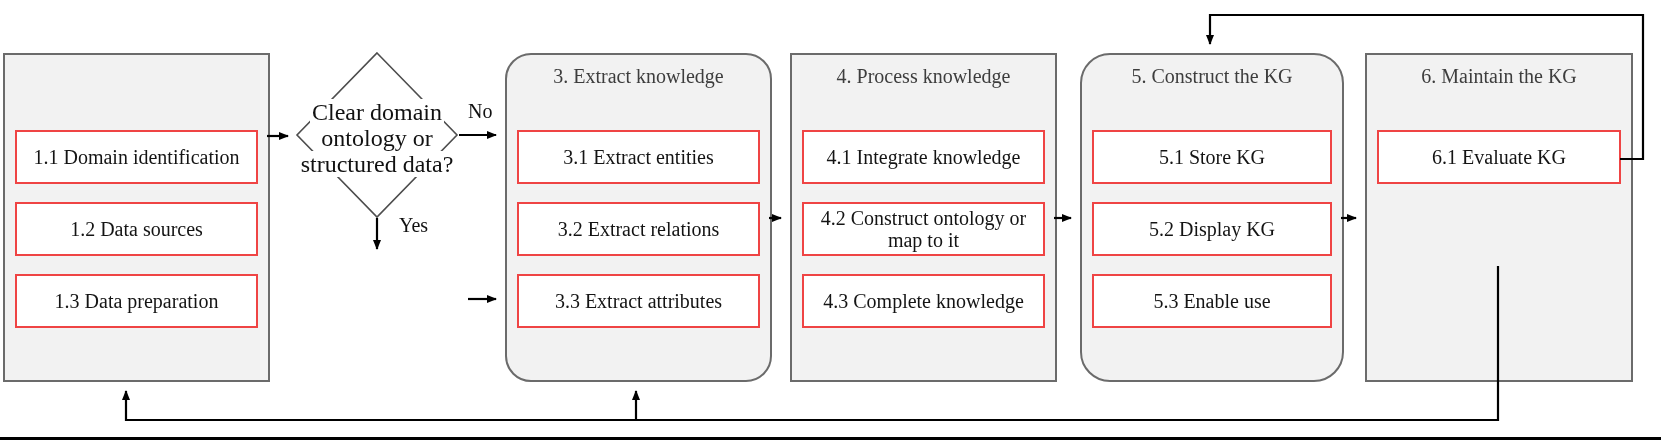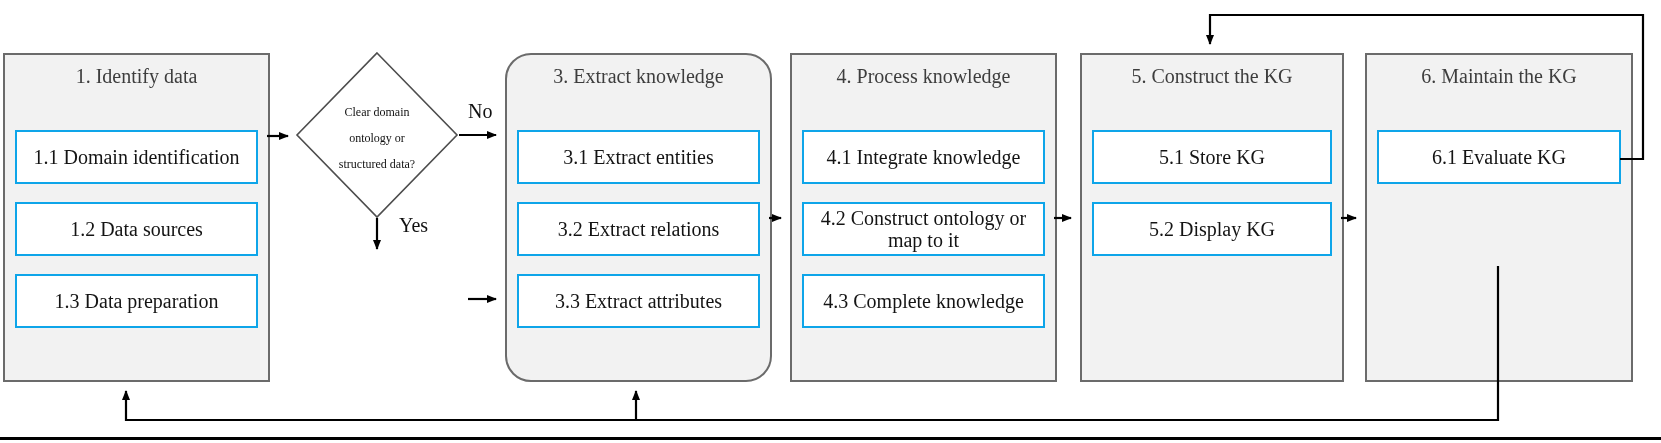--- a/index.html
+++ b/index.html
@@ -3,68 +3,68 @@
 <meta charset="utf-8">
 <style>
   html,body{margin:0;padding:0;background:#ffffff;}
   body{font-family:"Liberation Serif","DejaVu Serif",serif;}
   .canvas{position:relative;width:1661px;height:443px;background:#ffffff;overflow:hidden;}
 
   .stage{position:absolute;top:53px;height:325px;background:#f2f2f2;border:2px solid #6b6b6b;}
   .stage-title{position:absolute;top:10px;left:0;right:0;text-align:center;
                font-size:20px;color:#3d3d3d;}
   .step{position:absolute;left:10px;right:10px;height:54px;background:#ffffff;
-        border:2px solid #0ea5e9;display:flex;align-items:center;justify-content:center;
+        border:2px solid #ef4444;display:flex;align-items:center;justify-content:center;
         text-align:center;font-size:20px;color:#141414;line-height:1.12;padding:0 4px;box-sizing:border-box;}
   .r1{top:75px;} .r2{top:147px;} .r3{top:219px;}
 
   .ontology-box{position:absolute;left:288px;top:258px;width:179px;height:82px;
         background:#efefef;border:2px solid #666666;display:flex;flex-direction:column;
         align-items:center;justify-content:center;font-size:20px;color:#2b2b2b;line-height:1.3;z-index:4;box-sizing:border-box;}
 
   .overlay{position:absolute;left:0;top:0;width:1661px;height:443px;z-index:5;pointer-events:none;}
 
   .diamond-label{position:absolute;left:267px;top:99px;width:220px;text-align:center;
-        font-size:12px;color:#111111;line-height:26px;z-index:6;}
+        font-size:24px;color:#111111;line-height:26px;z-index:6;}
   .diamond-label div span{background:#ffffff;padding:0 2px;}
 
   .edge-label{position:absolute;font-size:20px;color:#111111;z-index:6;}
   .no-label{left:468px;top:100px;}
   .yes-label{left:399px;top:214px;}
 </style>
 </head>
 <body>
 
 <div class="canvas">
 
   <div class="stage" style="left:3px;width:263px;">
-    <div class="stage-title">1. Identify data</div>
     <div class="step r1">1.1 Domain identification</div>
     <div class="step r2">1.2 Data sources</div>
     <div class="step r3">1.3 Data preparation</div>
   </div>
 
   <div class="stage" style="left:505px;width:263px;border-radius:26px;">
     <div class="stage-title">3. Extract knowledge</div>
     <div class="step r1">3.1 Extract entities</div>
     <div class="step r2">3.2 Extract relations</div>
     <div class="step r3">3.3 Extract attributes</div>
   </div>
 
   <div class="stage" style="left:790px;width:263px;">
     <div class="stage-title">4. Process knowledge</div>
     <div class="step r1">4.1 Integrate knowledge</div>
     <div class="step r2">4.2 Construct ontology or map to it</div>
     <div class="step r3">4.3 Complete knowledge</div>
   </div>
 
-  <div class="stage" style="left:1080px;width:260px;">
+  <div class="stage" style="left:1080px;width:260px;border-radius:30px;">
     <div class="stage-title">5. Construct the KG</div>
     <div class="step r1">5.1 Store KG</div>
     <div class="step r2">5.2 Display KG</div>
+    <div class="step r3">5.3 Enable use</div>
   </div>
 
   <div class="stage" style="left:1365px;width:264px;">
     <div class="stage-title">6. Maintain the KG</div>
     <div class="step r1">6.1 Evaluate KG</div>
   </div>
 
 
   <svg class="overlay" width="1661" height="443" viewBox="0 0 1661 443" xmlns="http://www.w3.org/2000/svg">
     <defs>

